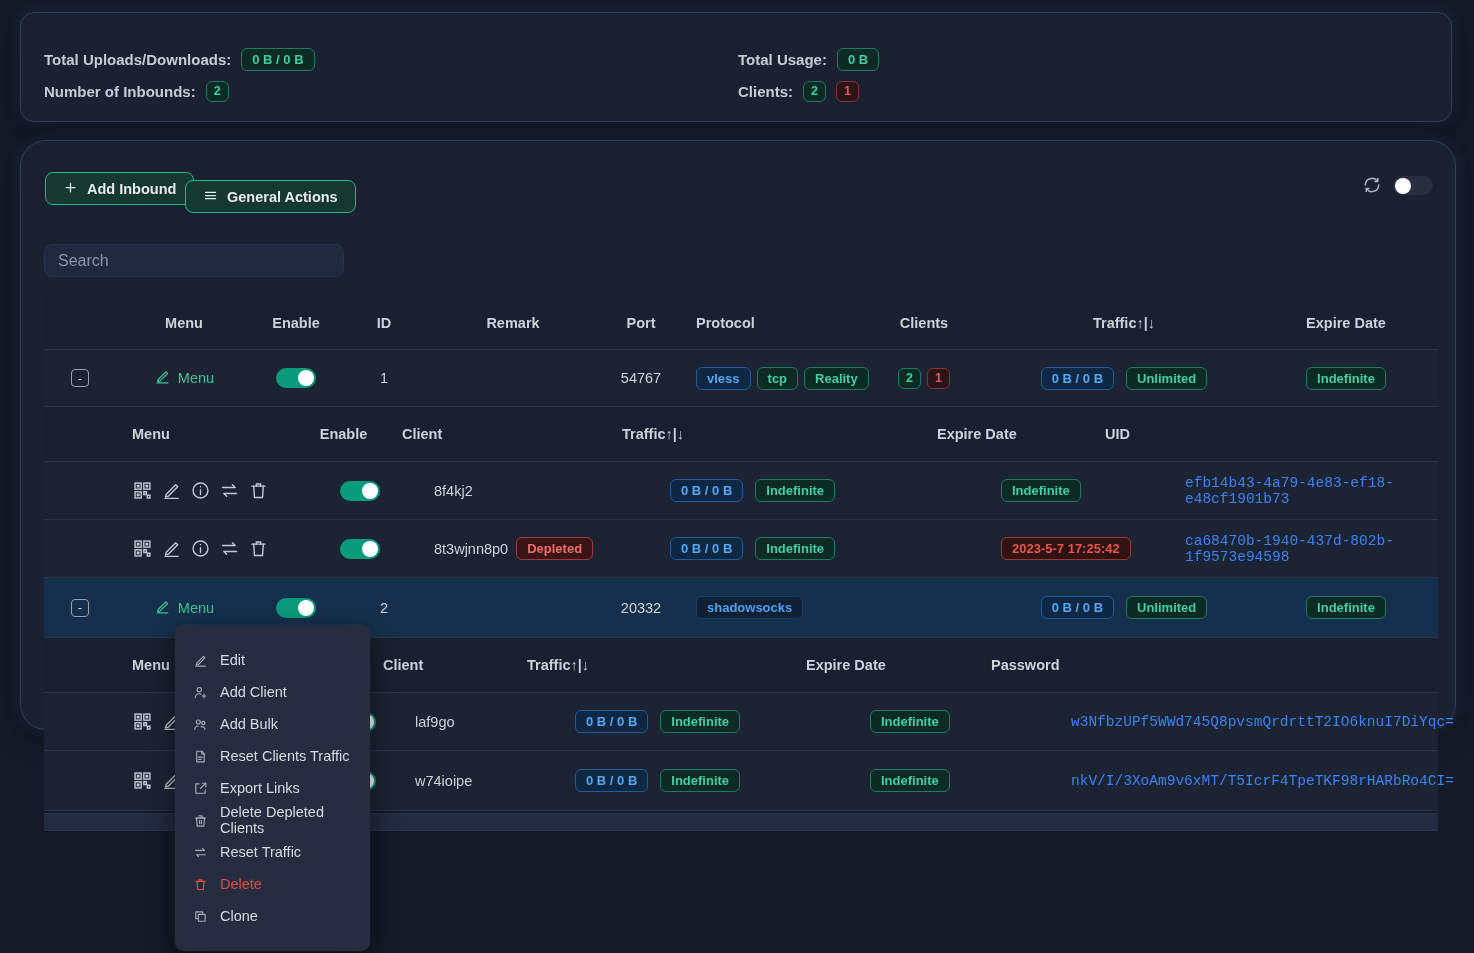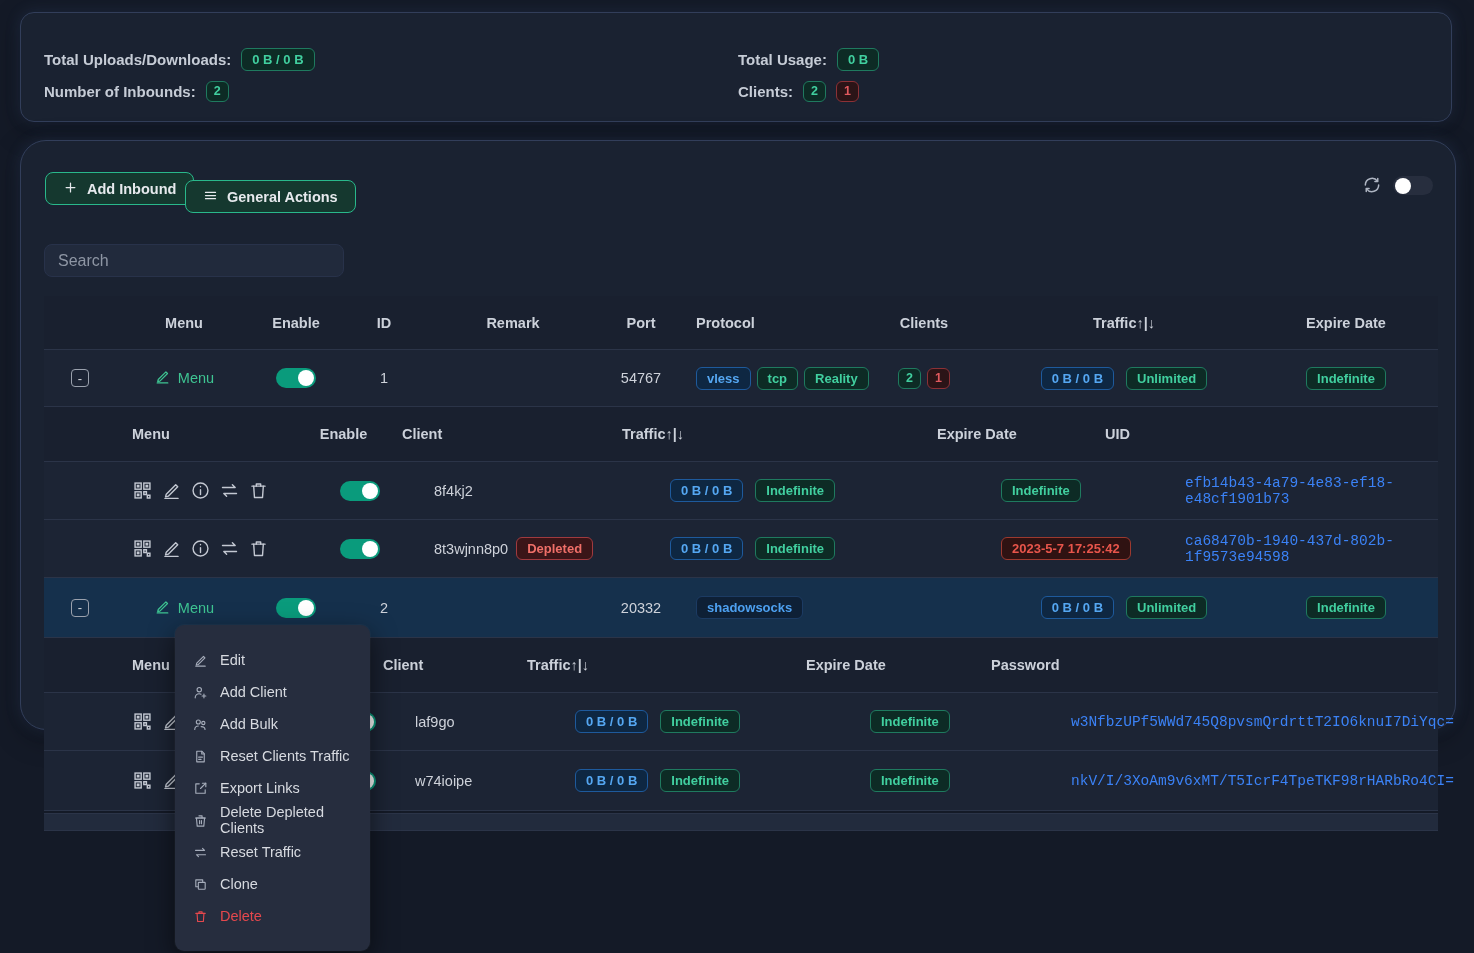--- a/index.html
+++ b/index.html
@@ -567,32 +567,32 @@
   </div>
   <div class="cm-item">
     <span class="cmi">
         <svg viewBox="0 0 24 24" fill="none" stroke="currentColor" stroke-width="1.8" stroke-linecap="round" stroke-linejoin="round">
           <path d="M4 8.5h14.5l-3.2-3.2"></path>
           <path d="M20 15.5H5.5l3.2 3.2"></path>
         </svg>
       </span>
     <span>Reset Traffic</span>
   </div>
+  <div class="cm-item danger">
+    <span class="cmi">
+        <svg viewBox="0 0 24 24" fill="none" stroke="currentColor" stroke-width="1.8" stroke-linecap="round" stroke-linejoin="round">
+          <path d="M4.5 7h15"></path>
+          <path d="M9.5 7V4.5h5V7"></path>
+          <path d="M6.5 7l.9 13h9.2l.9-13"></path>
+        </svg>
+      </span>
+    <span>Delete</span>
+  </div>
   <div class="cm-item">
     <span class="cmi">
         <svg viewBox="0 0 24 24" fill="none" stroke="currentColor" stroke-width="1.8" stroke-linejoin="round">
           <rect x="8.5" y="8.5" width="11" height="11" rx="1"></rect>
           <path d="M15.5 8.5v-4h-11v11h4"></path>
         </svg>
       </span>
     <span>Clone</span>
   </div>
-  <div class="cm-item danger">
-    <span class="cmi">
-        <svg viewBox="0 0 24 24" fill="none" stroke="currentColor" stroke-width="1.8" stroke-linecap="round" stroke-linejoin="round">
-          <path d="M4.5 7h15"></path>
-          <path d="M9.5 7V4.5h5V7"></path>
-          <path d="M6.5 7l.9 13h9.2l.9-13"></path>
-        </svg>
-      </span>
-    <span>Delete</span>
-  </div>
 </div>
 
 </body></html>

